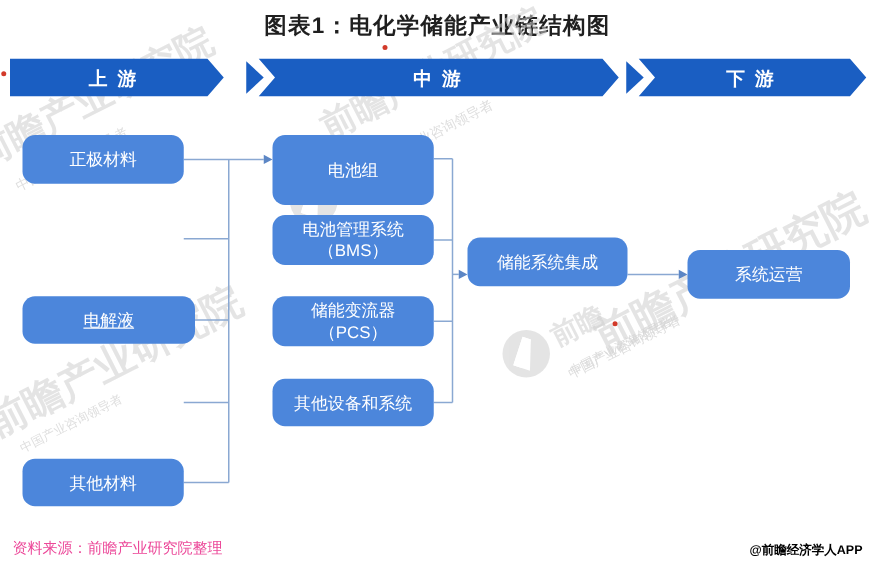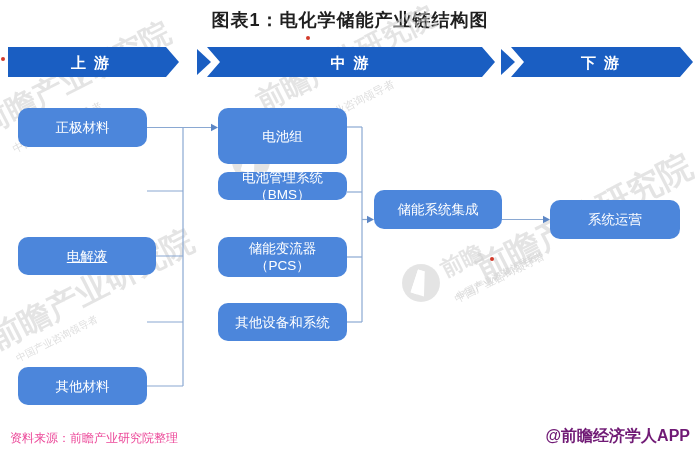--- a/index.html
+++ b/index.html
@@ -29,21 +29,21 @@
   }
   
   .box{
     position:absolute;background:#4c86db;border-radius:10px;color:#ffffff;
     display:flex;flex-direction:column;align-items:center;justify-content:center;
     font-size:13.5px;line-height:17px;text-align:right;z-index:3;
   }
   .svg-layer{position:absolute;left:0;top:0;z-index:2;}
   .wm-layer{position:absolute;left:0;top:0;width:700px;height:456px;z-index:1;}
   .footer-source{position:absolute;left:10px;bottom:9px;font-size:12px;color:#ec4899;z-index:3;}
-  .footer-credit{position:absolute;right:10px;bottom:9px;font-size:16px;font-weight:bold;color:#701a75;z-index:3;}
+  .footer-credit{position:absolute;right:10px;bottom:9px;font-size:10px;font-weight:bold;color:#000000;z-index:3;}
 </style>
 </head>
 <body>
 
 <div class="stage">
 
   <div class="wm-layer">
     <div class="wm" style="left:-30px;top:58px;font-size:30px;">前瞻产业研究院</div>
     <div class="wm-small" style="left:8px;top:120px;">中国产业咨询领导者</div>
     <div class="wm" style="left:248px;top:40px;font-size:28px;">前瞻产业研究院</div>
@@ -107,21 +107,21 @@
   <div class="box" style="left:18px;top:237px;width:138px;height:38px;text-decoration:underline;">
       <span>电解液</span>
     </div>
   <div class="box" style="left:18px;top:367px;width:129px;height:38px;">
       <span>其他材料</span>
     </div>
 
   <div class="box" style="left:218px;top:108px;width:129px;height:56px;">
       <span>电池组</span>
     </div>
-  <div class="box" style="left:218px;top:172px;width:129px;height:28px;">
+  <div class="box" style="left:218px;top:172px;width:129px;height:40px;">
     <span>电池管理系统</span>
     <span>（BMS）</span>
   </div>
   <div class="box" style="left:218px;top:237px;width:129px;height:40px;">
     <span>储能变流器</span>
     <span>（PCS）</span>
   </div>
   <div class="box" style="left:218px;top:303px;width:129px;height:38px;">
       <span>其他设备和系统</span>
     </div>

